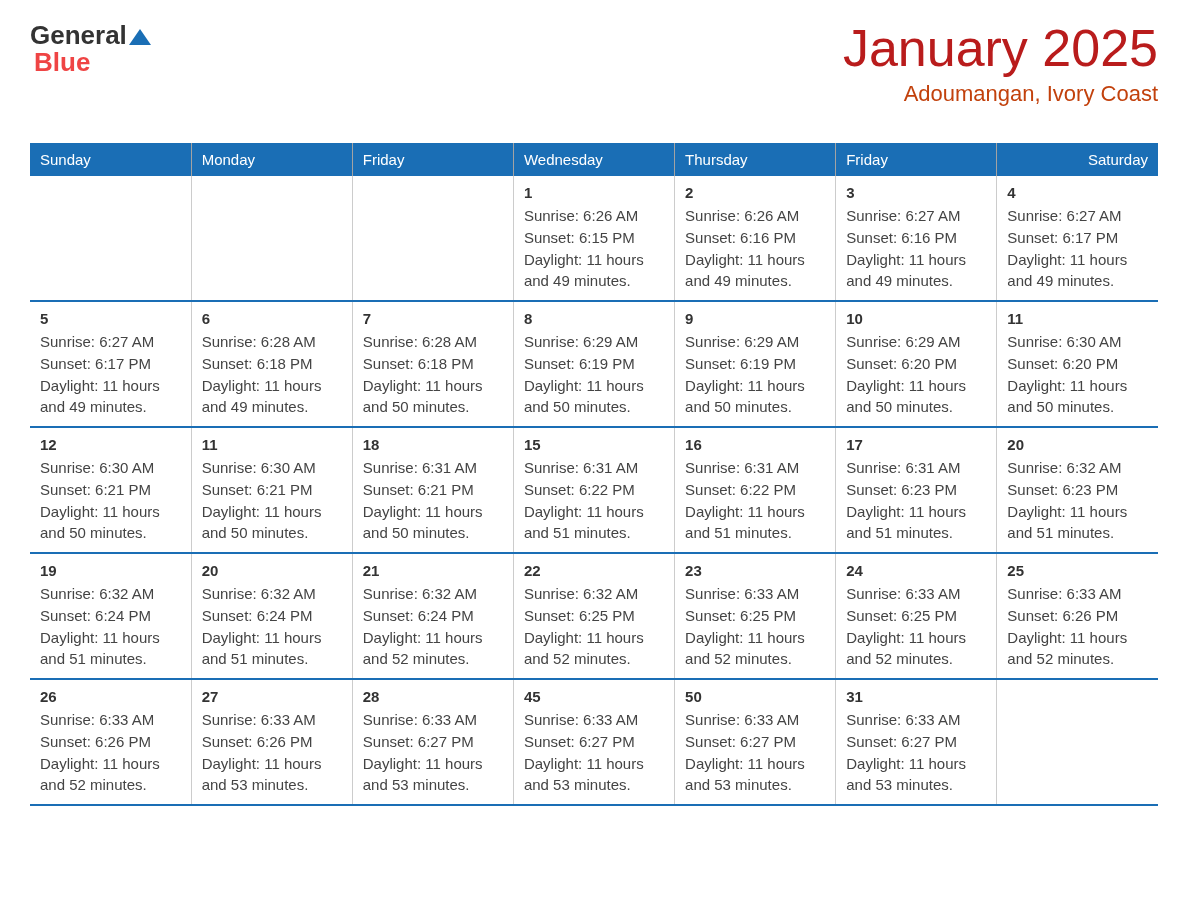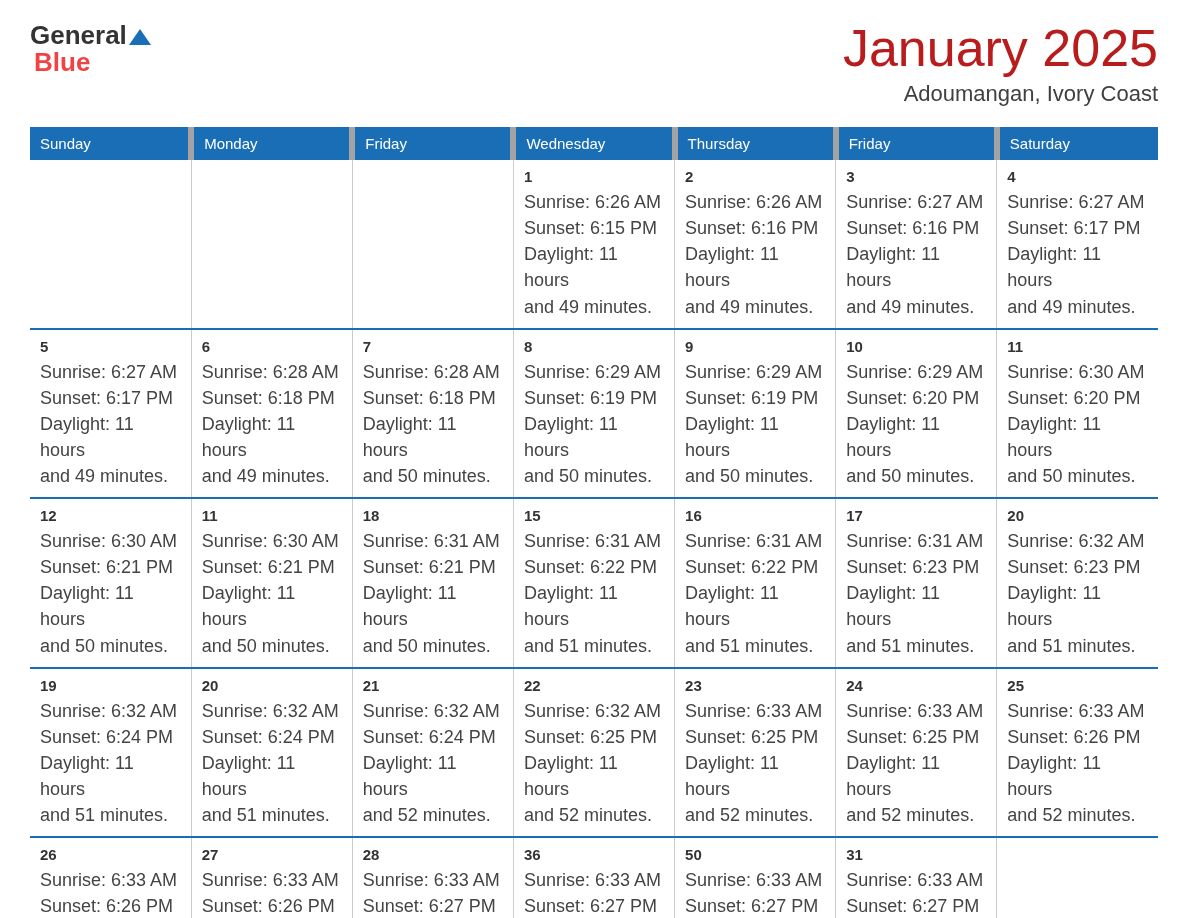--- a/index.html
+++ b/index.html
@@ -8,60 +8,61 @@
       background: #fff;
       color: #333;
       width: 1188px;
       min-height: 918px;
       padding: 20px 30px;
     }
     .header {
       display: flex;
       justify-content: space-between;
       align-items: flex-start;
-      margin-bottom: 20px;
+      margin-bottom: 36px;
     }
     .logo {
       display: flex;
       flex-direction: column;
       align-items: flex-start;
     }
     .title-area {
       text-align: right;
     }
     .title-area h1 {
       font-size: 52px;
       font-weight: normal;
       color: #b91c1c;
       line-height: 1.1;
     }
     .title-area h2 {
       font-size: 22px;
       font-weight: normal;
-      color: #404040;
+      color: #c2410c;
       margin-top: 4px;
     }
     table {
       width: 100%;
       border-collapse: collapse;
       table-layout: fixed;
     }
     thead tr {
       background-color: #1a6eb5;
     }
     thead th {
       color: #fff;
       font-size: 15px;
       font-weight: normal;
       padding: 8px 10px;
       text-align: left;
-      border-right: 6px solid #a3a3a3;
+      border-right: 1px solid #a3a3a3;
     }
     thead th:last-child {
       border-right: none;
+      text-align: right;
     }
     tbody tr {
       border-bottom: 2px solid #1a6eb5;
     }
     tbody td {
       vertical-align: top;
       padding: 8px 10px;
       font-size: 13px;
       color: #333;
       border-right: 1px solid #ccc;
@@ -71,21 +72,21 @@
       border-right: none;
     }
     .day-number {
       font-size: 15px;
       font-weight: bold;
       color: #333;
       display: block;
       margin-bottom: 4px;
     }
     .day-info {
-      font-size: 18px;
+      font-size: 15px;
       color: #444;
       line-height: 1.45;
     }
     .logo-wrapper {
       display: flex;
       align-items: center;
     }
     .logo-general {
       font-size: 26px;
       font-weight: bold;
@@ -247,21 +248,21 @@
         </td>
         <td>
           <span class="day-number">27</span>
           <div class="day-info">Sunrise: 6:33 AM<br>Sunset: 6:26 PM<br>Daylight: 11 hours<br>and 53 minutes.</div>
         </td>
         <td>
           <span class="day-number">28</span>
           <div class="day-info">Sunrise: 6:33 AM<br>Sunset: 6:27 PM<br>Daylight: 11 hours<br>and 53 minutes.</div>
         </td>
         <td>
-          <span class="day-number">36</span>
+          <span class="day-number">45</span>
           <div class="day-info">Sunrise: 6:33 AM<br>Sunset: 6:27 PM<br>Daylight: 11 hours<br>and 53 minutes.</div>
         </td>
         <td>
           <span class="day-number">50</span>
           <div class="day-info">Sunrise: 6:33 AM<br>Sunset: 6:27 PM<br>Daylight: 11 hours<br>and 53 minutes.</div>
         </td>
         <td>
           <span class="day-number">31</span>
           <div class="day-info">Sunrise: 6:33 AM<br>Sunset: 6:27 PM<br>Daylight: 11 hours<br>and 53 minutes.</div>
         </td>

